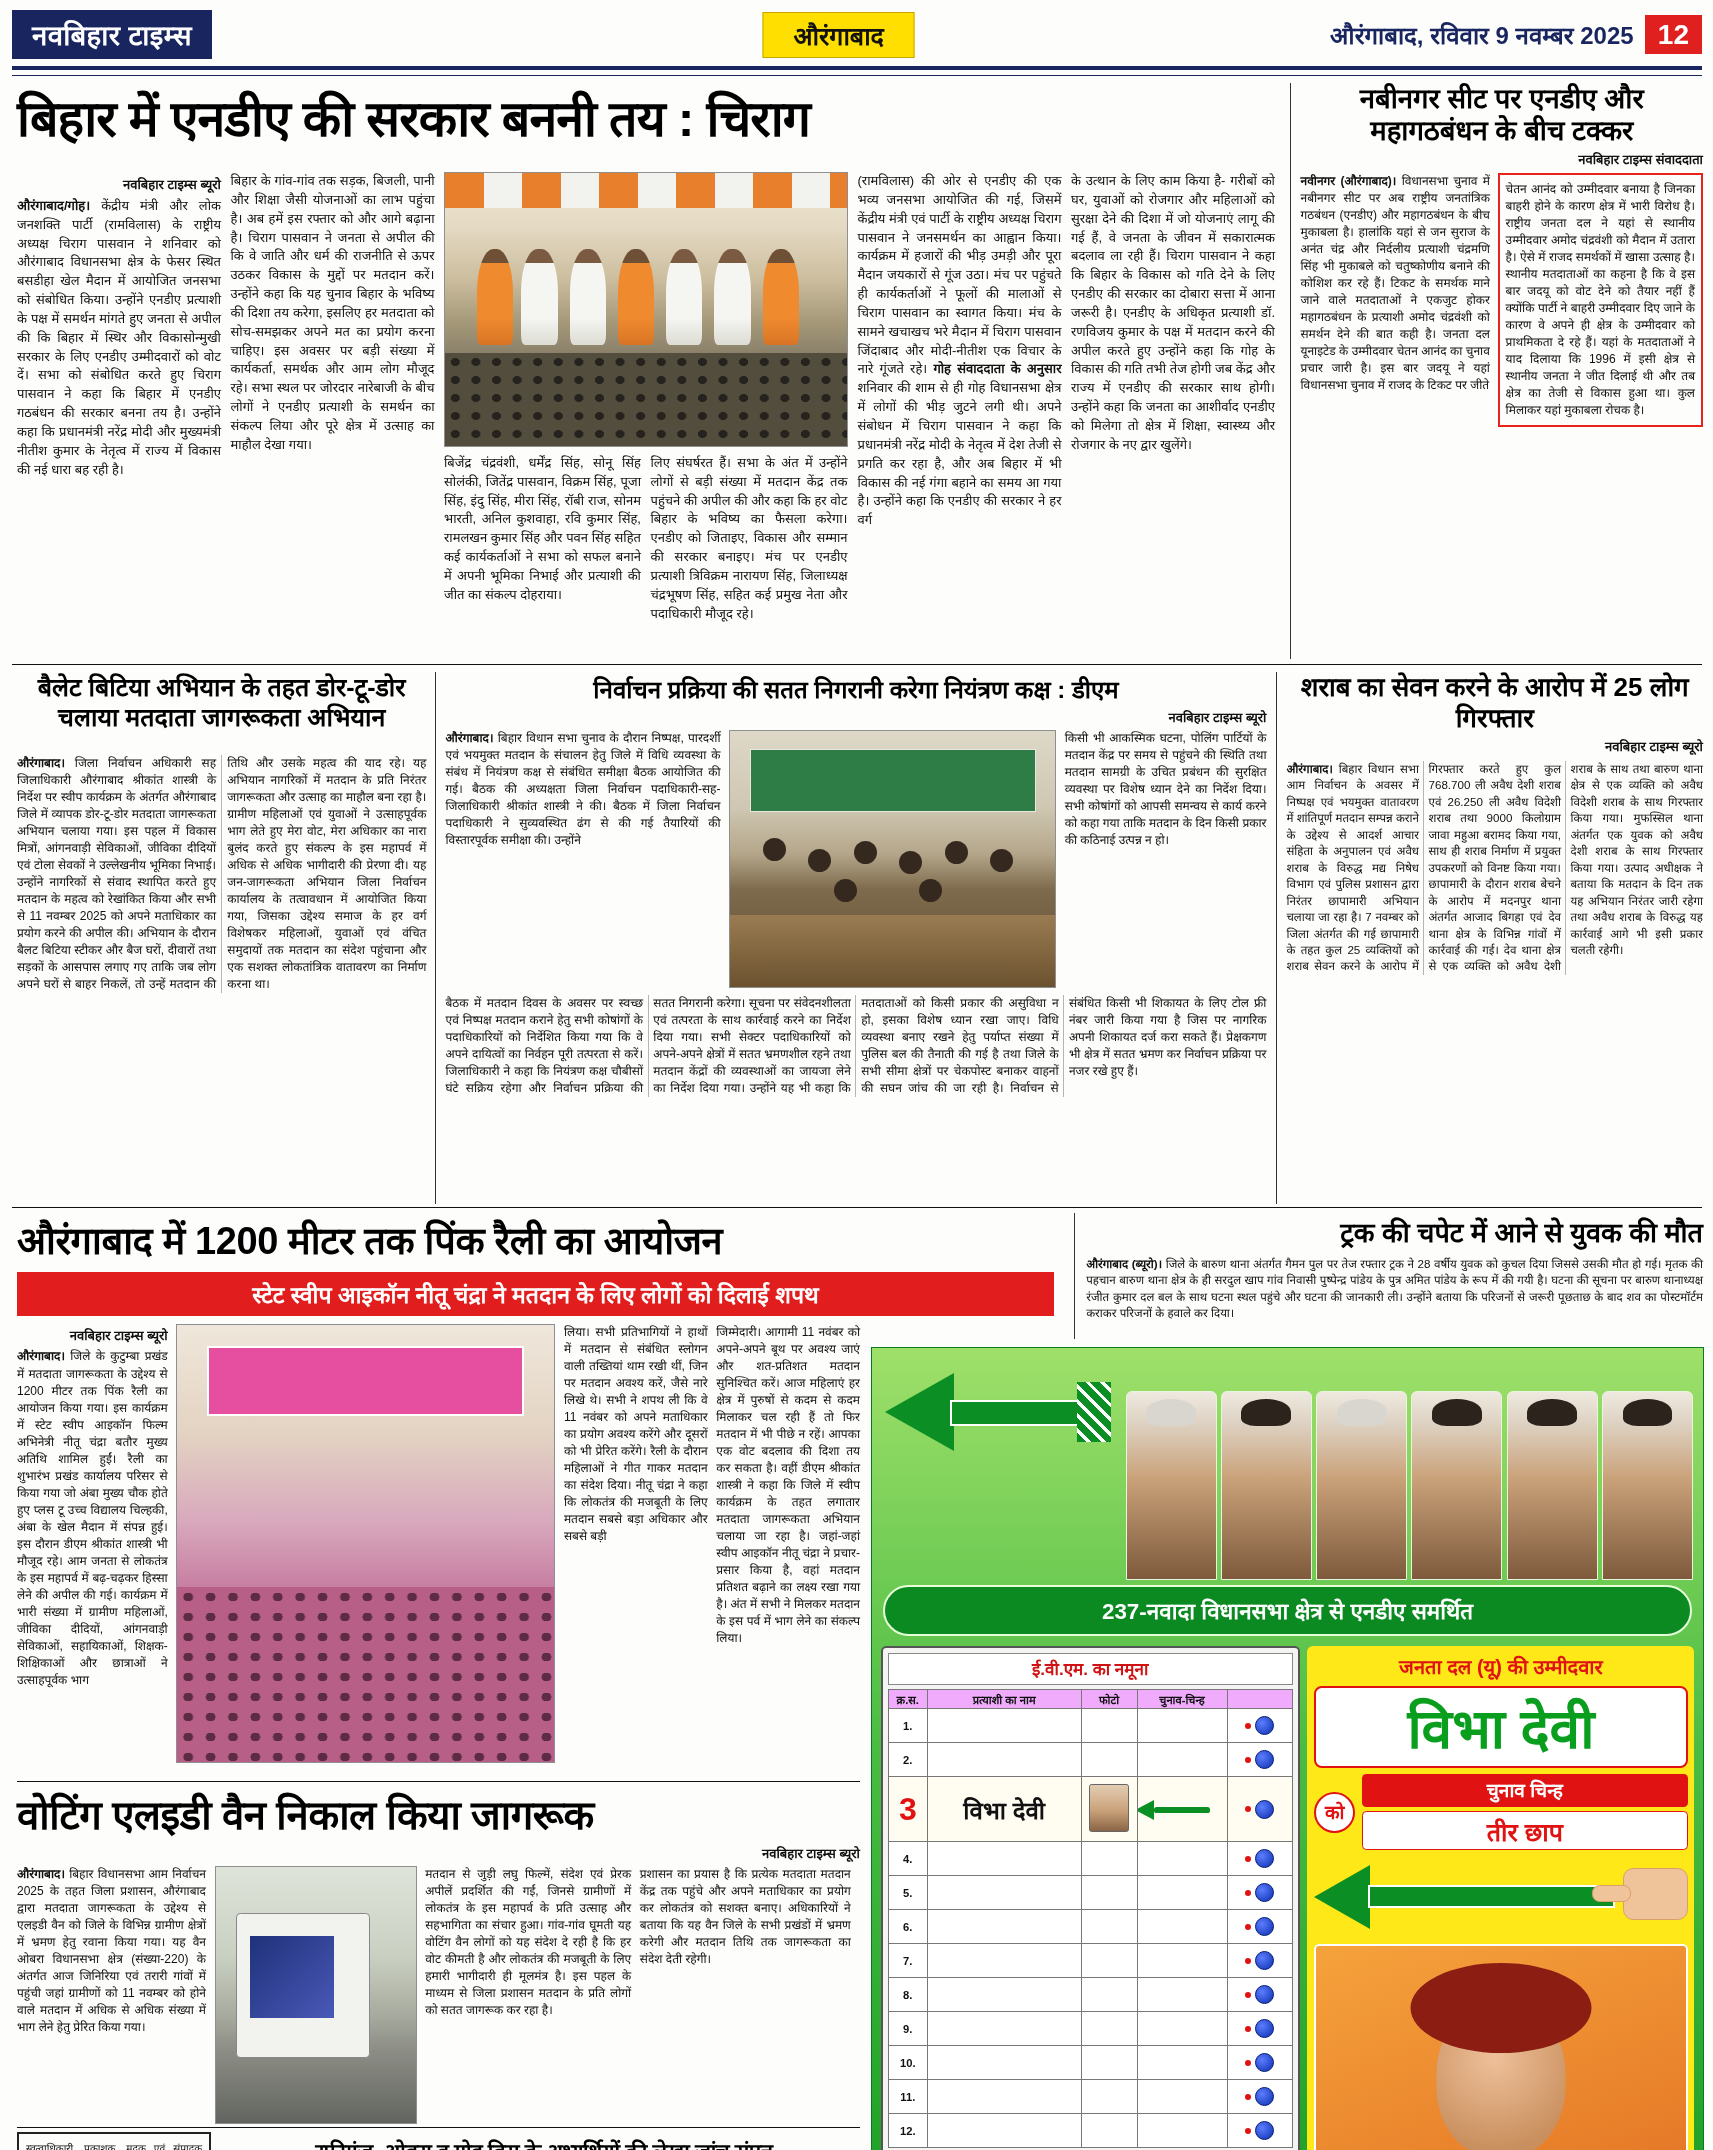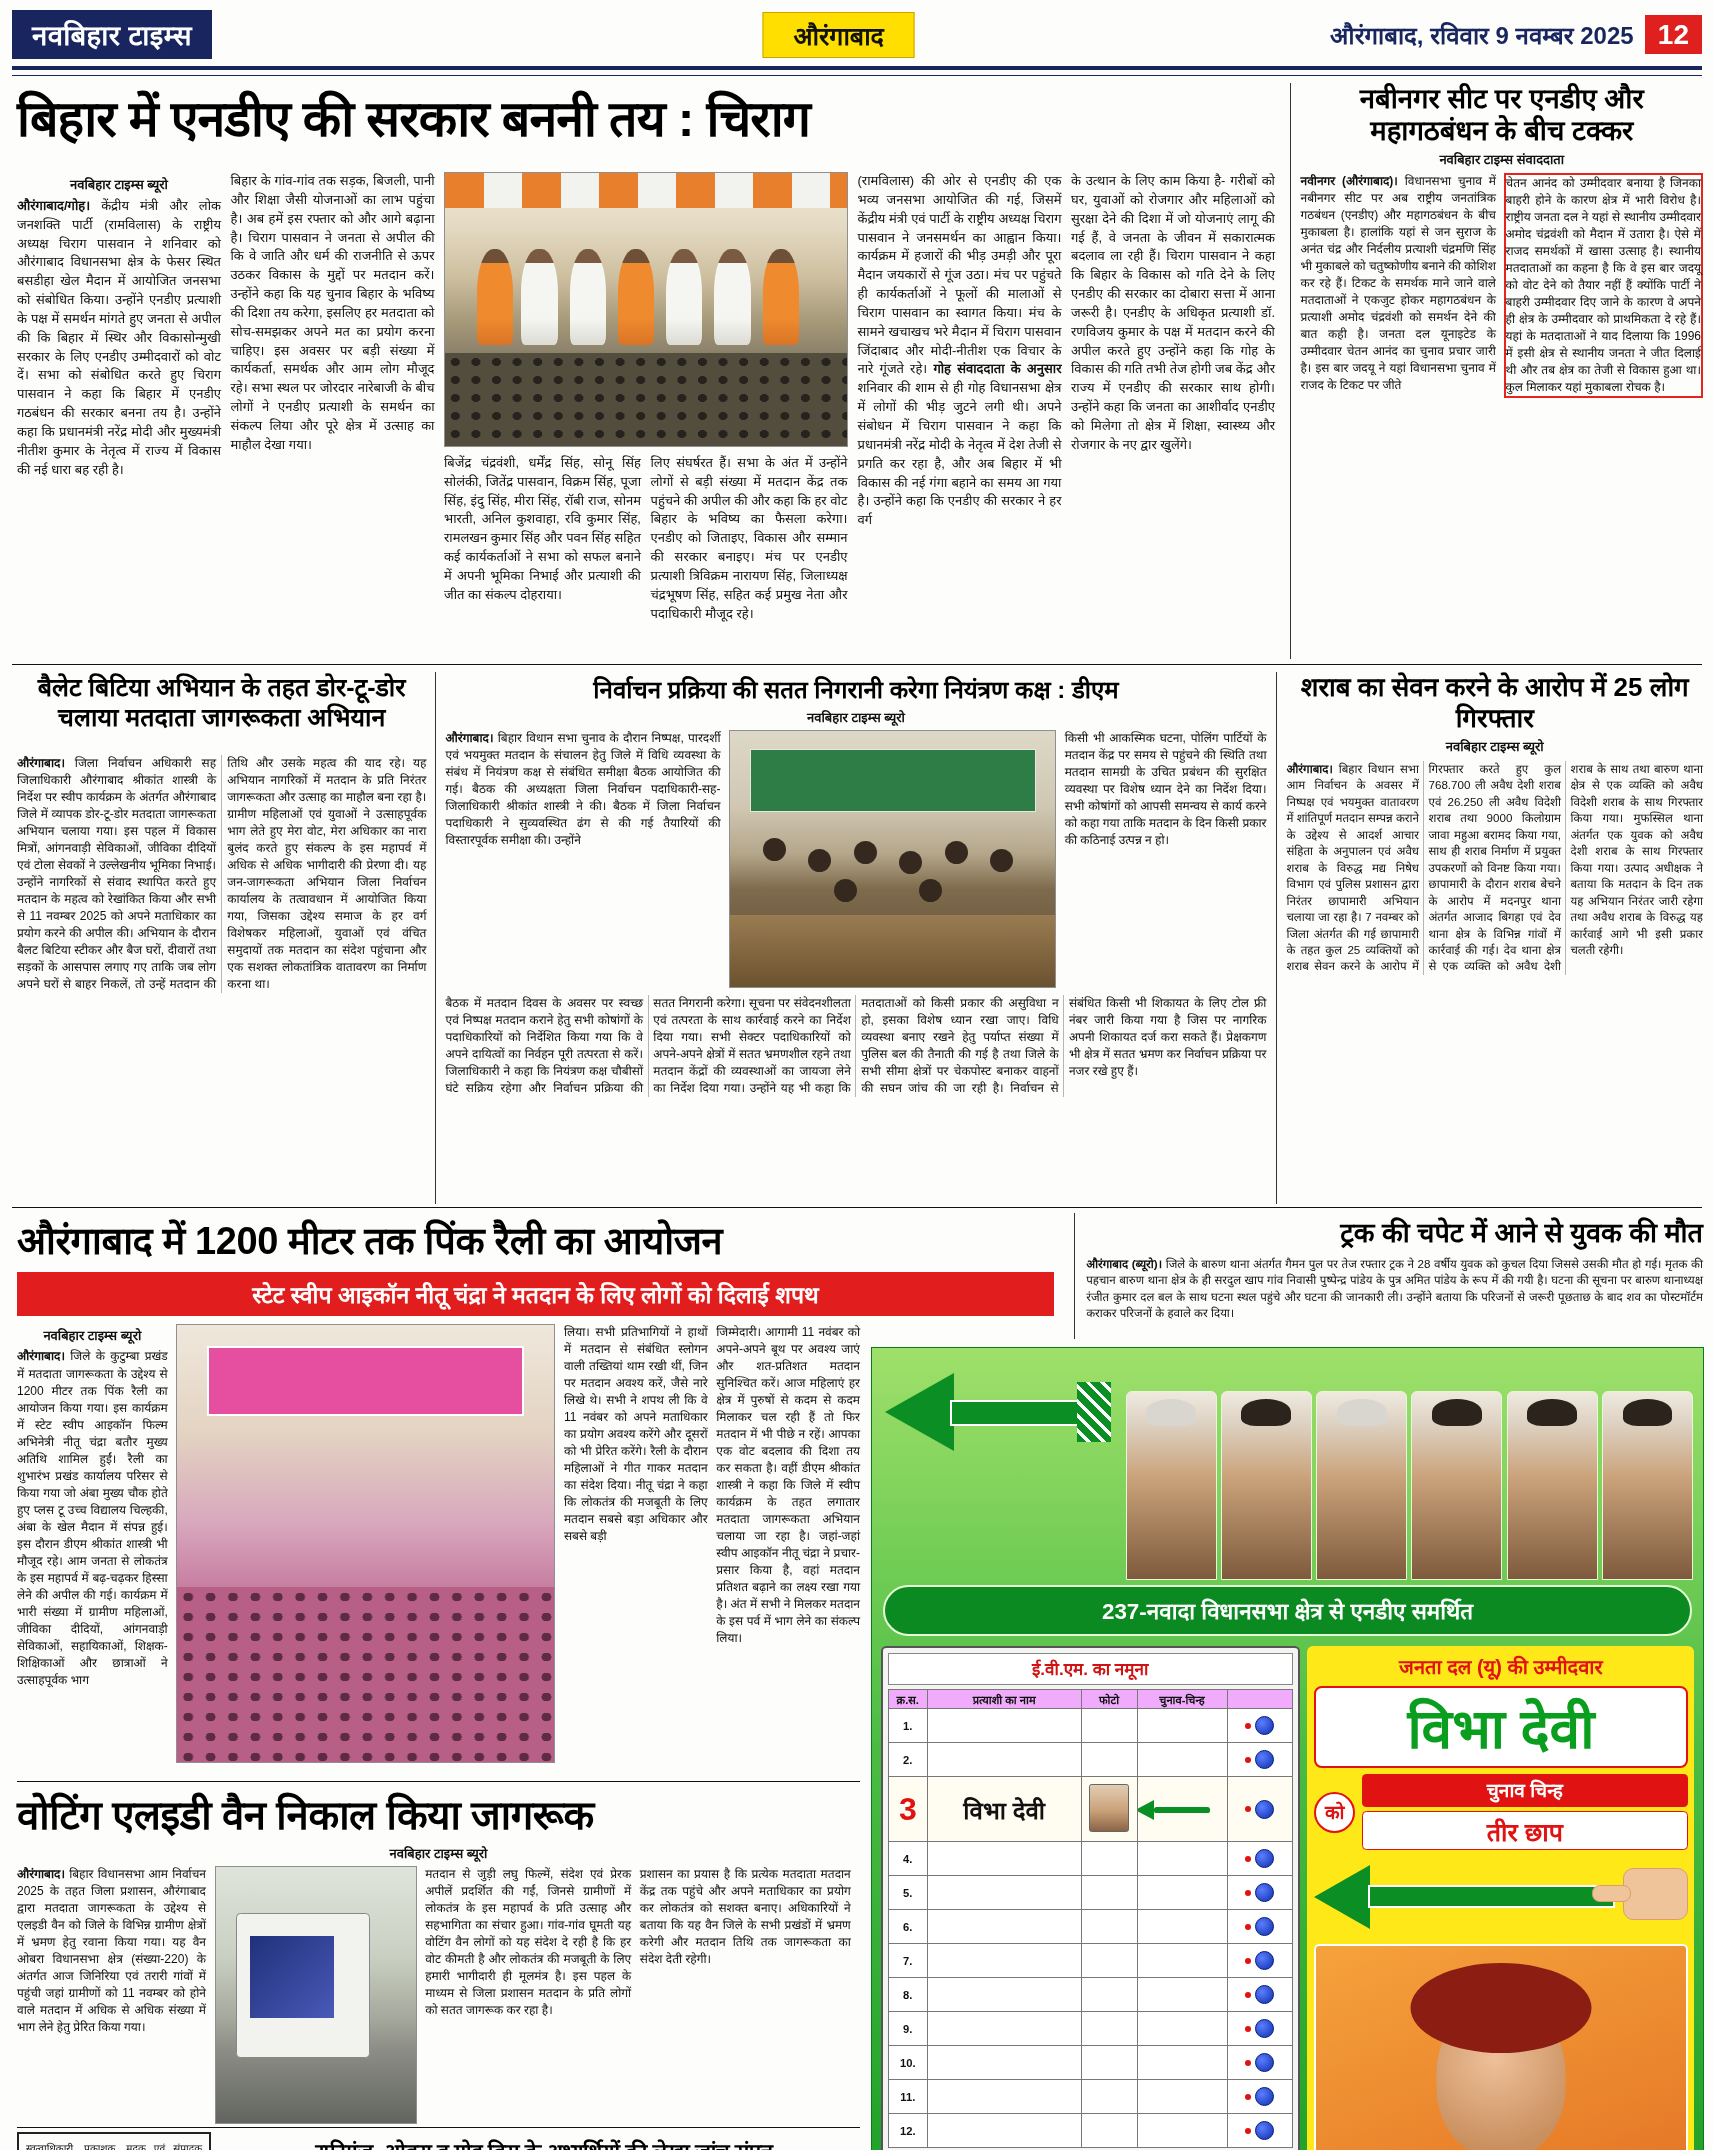--- a/index.html
+++ b/index.html
@@ -13,21 +13,21 @@
   .mast-center{position:absolute;left:50%;transform:translateX(-62%);background:#ffdf00;color:#111;
                font-size:25px;font-weight:800;padding:5.2px 30px;border:1.3px solid #caa500}
   .mast-right{margin-left:auto;display:flex;align-items:center;gap:11.2px}
   .mast-date{color:#18255f;font-size:24px;font-weight:800}
   .page-num{background:#e01f1f;color:#fff;font-size:28px;font-weight:800;padding:3.4px 13px}
   .mast-rule{position:absolute;left:12px;top:66px;width:1690px;height:9.5px;
              border-top:4.3px solid #18255f;border-bottom:1.7px solid #18255f}
 
   
   h1,h2{color:#000}
-  .byline{font-weight:800;text-align:center;font-size:13px;margin:2.6px 0 4.3px}
+  .byline{font-weight:800;text-align:right;font-size:13px;margin:2.6px 0 4.3px}
   .bt{font-size:12px;line-height:1.42;text-align:justify}
   b.dateline{font-weight:800}
   .photo{position:relative;overflow:hidden;background:#ccc;border:0.9px solid #8f8f8f}
 
   
   .lead-headline{position:absolute;left:17px;top:83px;width:1260px;font-size:50px;font-weight:800;letter-spacing:-0.9px}
   .lead-body{position:absolute;left:17px;top:172px;width:1260px;height:485px;display:flex;gap:9.5px}
   .lb-col{width:204px;flex:0 0 auto}
   .lb-col .bt{font-size:13px;line-height:1.45}
   .lb-mid{width:404px;flex:0 0 auto}
@@ -42,21 +42,21 @@
               background:linear-gradient(180deg,#7a5b41 15%,#f5f5f2 15% 72%,#dcdcd4 100%)}
   .rally .fig.saffron{background:linear-gradient(180deg,#6e5037 15%,#ef8a2f 15% 72%,#d97425 100%)}
   .rally .crowd{position:absolute;left:0;right:0;bottom:0;height:34%;background-color:#524d3d;
                 background-image:radial-gradient(#26231e 30%,transparent 32%);background-size:20.6px 18px}
 
   
   .nabinagar{position:absolute;left:1290px;top:83px;width:413px;height:576px;border-left:1.3px solid #333;padding-left:9.5px}
   .nabinagar h2{font-size:27.5px;font-weight:800;text-align:center;line-height:1.18}
   .nab-cols{display:flex;gap:7.7px;margin-top:3.4px}
   .nab-col{flex:1}
-  .red-box{border:2.6px solid #e8231d;}
+  .red-box{border:2.6px solid #e8231d;padding:6px}
 
   
   .hr1{position:absolute;left:12px;top:664px;width:1690px;border-top:1.7px solid #111}
   .hr2{position:absolute;left:12px;top:1207px;width:1690px;border-top:1.7px solid #111}
   .hr3{position:absolute;left:17px;top:1781px;width:843px;border-top:1.3px solid #111}
   .hr4{position:absolute;left:17px;top:2127px;width:843px;border-top:1.3px solid #111}
 
   
   .row2{position:absolute;left:17px;top:672px;width:1686px;height:532px;display:flex}
   .ballet{width:419px;padding-right:8.6px;border-right:1.3px solid #333}

